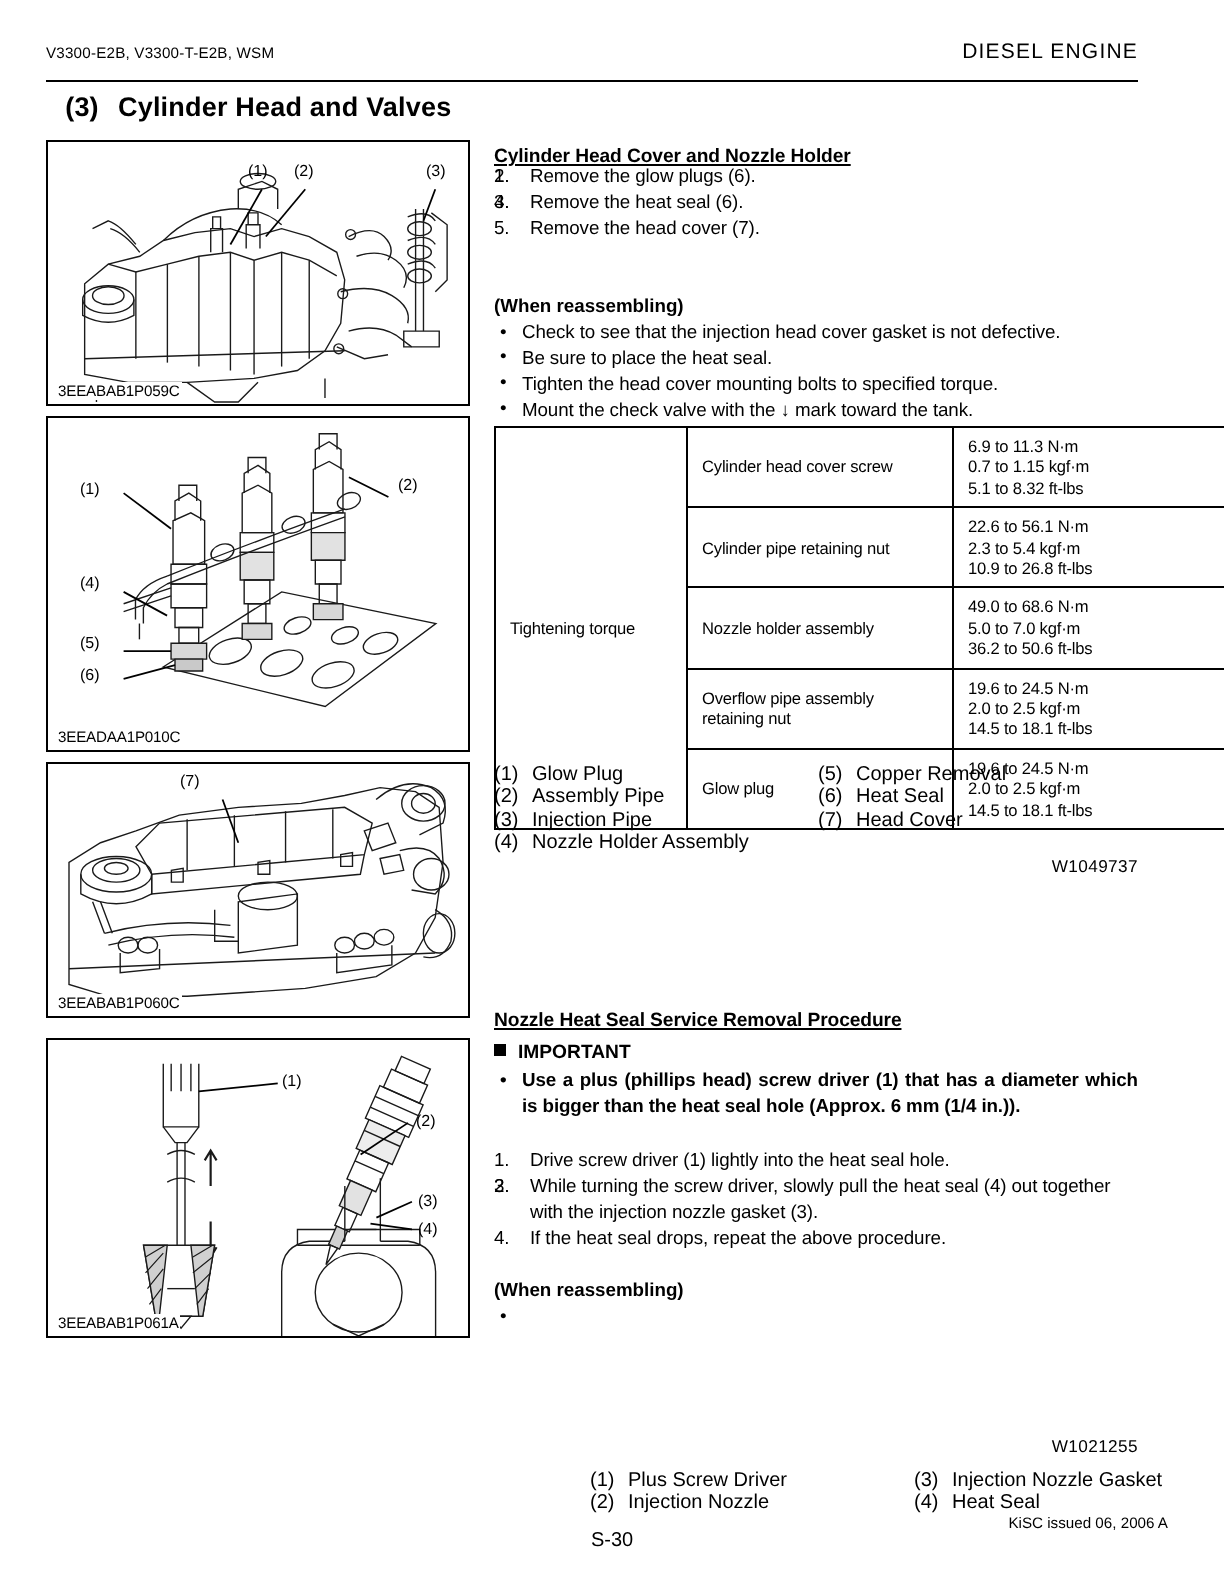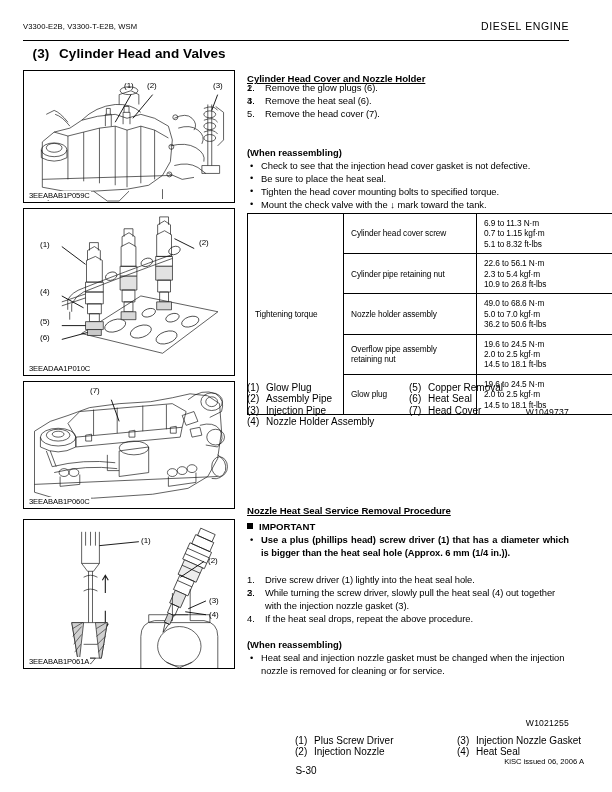--- a/index.html
+++ b/index.html
@@ -540,21 +540,21 @@
     <div class="lg-item"><span class="lg-n">(3)</span><span>Injection Pipe</span></div>
     <div class="lg-item"><span class="lg-n">(4)</span><span>Nozzle Holder Assembly</span></div>
   </div>
   <div class="lg-col right">
     <div class="lg-item"><span class="lg-n">(5)</span><span>Copper Removal</span></div>
     <div class="lg-item"><span class="lg-n">(6)</span><span>Heat Seal</span></div>
     <div class="lg-item"><span class="lg-n">(7)</span><span>Head Cover</span></div>
   </div>
 </div>
 
-<div class="rcol" style="top:407px; height:14px;">
+<div class="rcol" style="top:428px; height:14px;">
   <span class="wnum">W1049737</span>
 </div>
 
 <div class="rcol" style="top:505px;">
   <div class="r-heading">Nozzle Heat Seal Service Removal Procedure</div>
 </div>
 
 <div class="rcol" style="top:521px;">
   <div class="imp-row">
     <span class="imp-sq"></span><span>IMPORTANT</span>
@@ -575,21 +575,21 @@
     <li><span class="num">4.</span><span>If the heat seal drops, repeat the above procedure.</span></li>
   </ul>
 </div>
 
 <div class="rcol" style="top:639px;">
   <div class="r-sub">(When reassembling)</div>
 </div>
 
 <div class="rcol" style="top:652px;">
   <ul class="bullist">
-    <li><span class="dot">•</span><span>Heat seal and injection nozzle gasket must be changed when the injection nozzle is removed for cleaning or for service.</span></li>
+    <li><span class="dot">•</span></li>
   </ul>
 </div>
 
 <div class="rcol legend" style="top:685px; height:28px;margin-left:48px;">
   <div class="lg-col left">
     <div class="lg-item"><span class="lg-n">(1)</span><span>Plus Screw Driver</span></div>
     <div class="lg-item"><span class="lg-n">(2)</span><span>Injection Nozzle</span></div>
   </div>
   <div class="lg-col right">
     <div class="lg-item"><span class="lg-n">(3)</span><span>Injection Nozzle Gasket</span></div>

